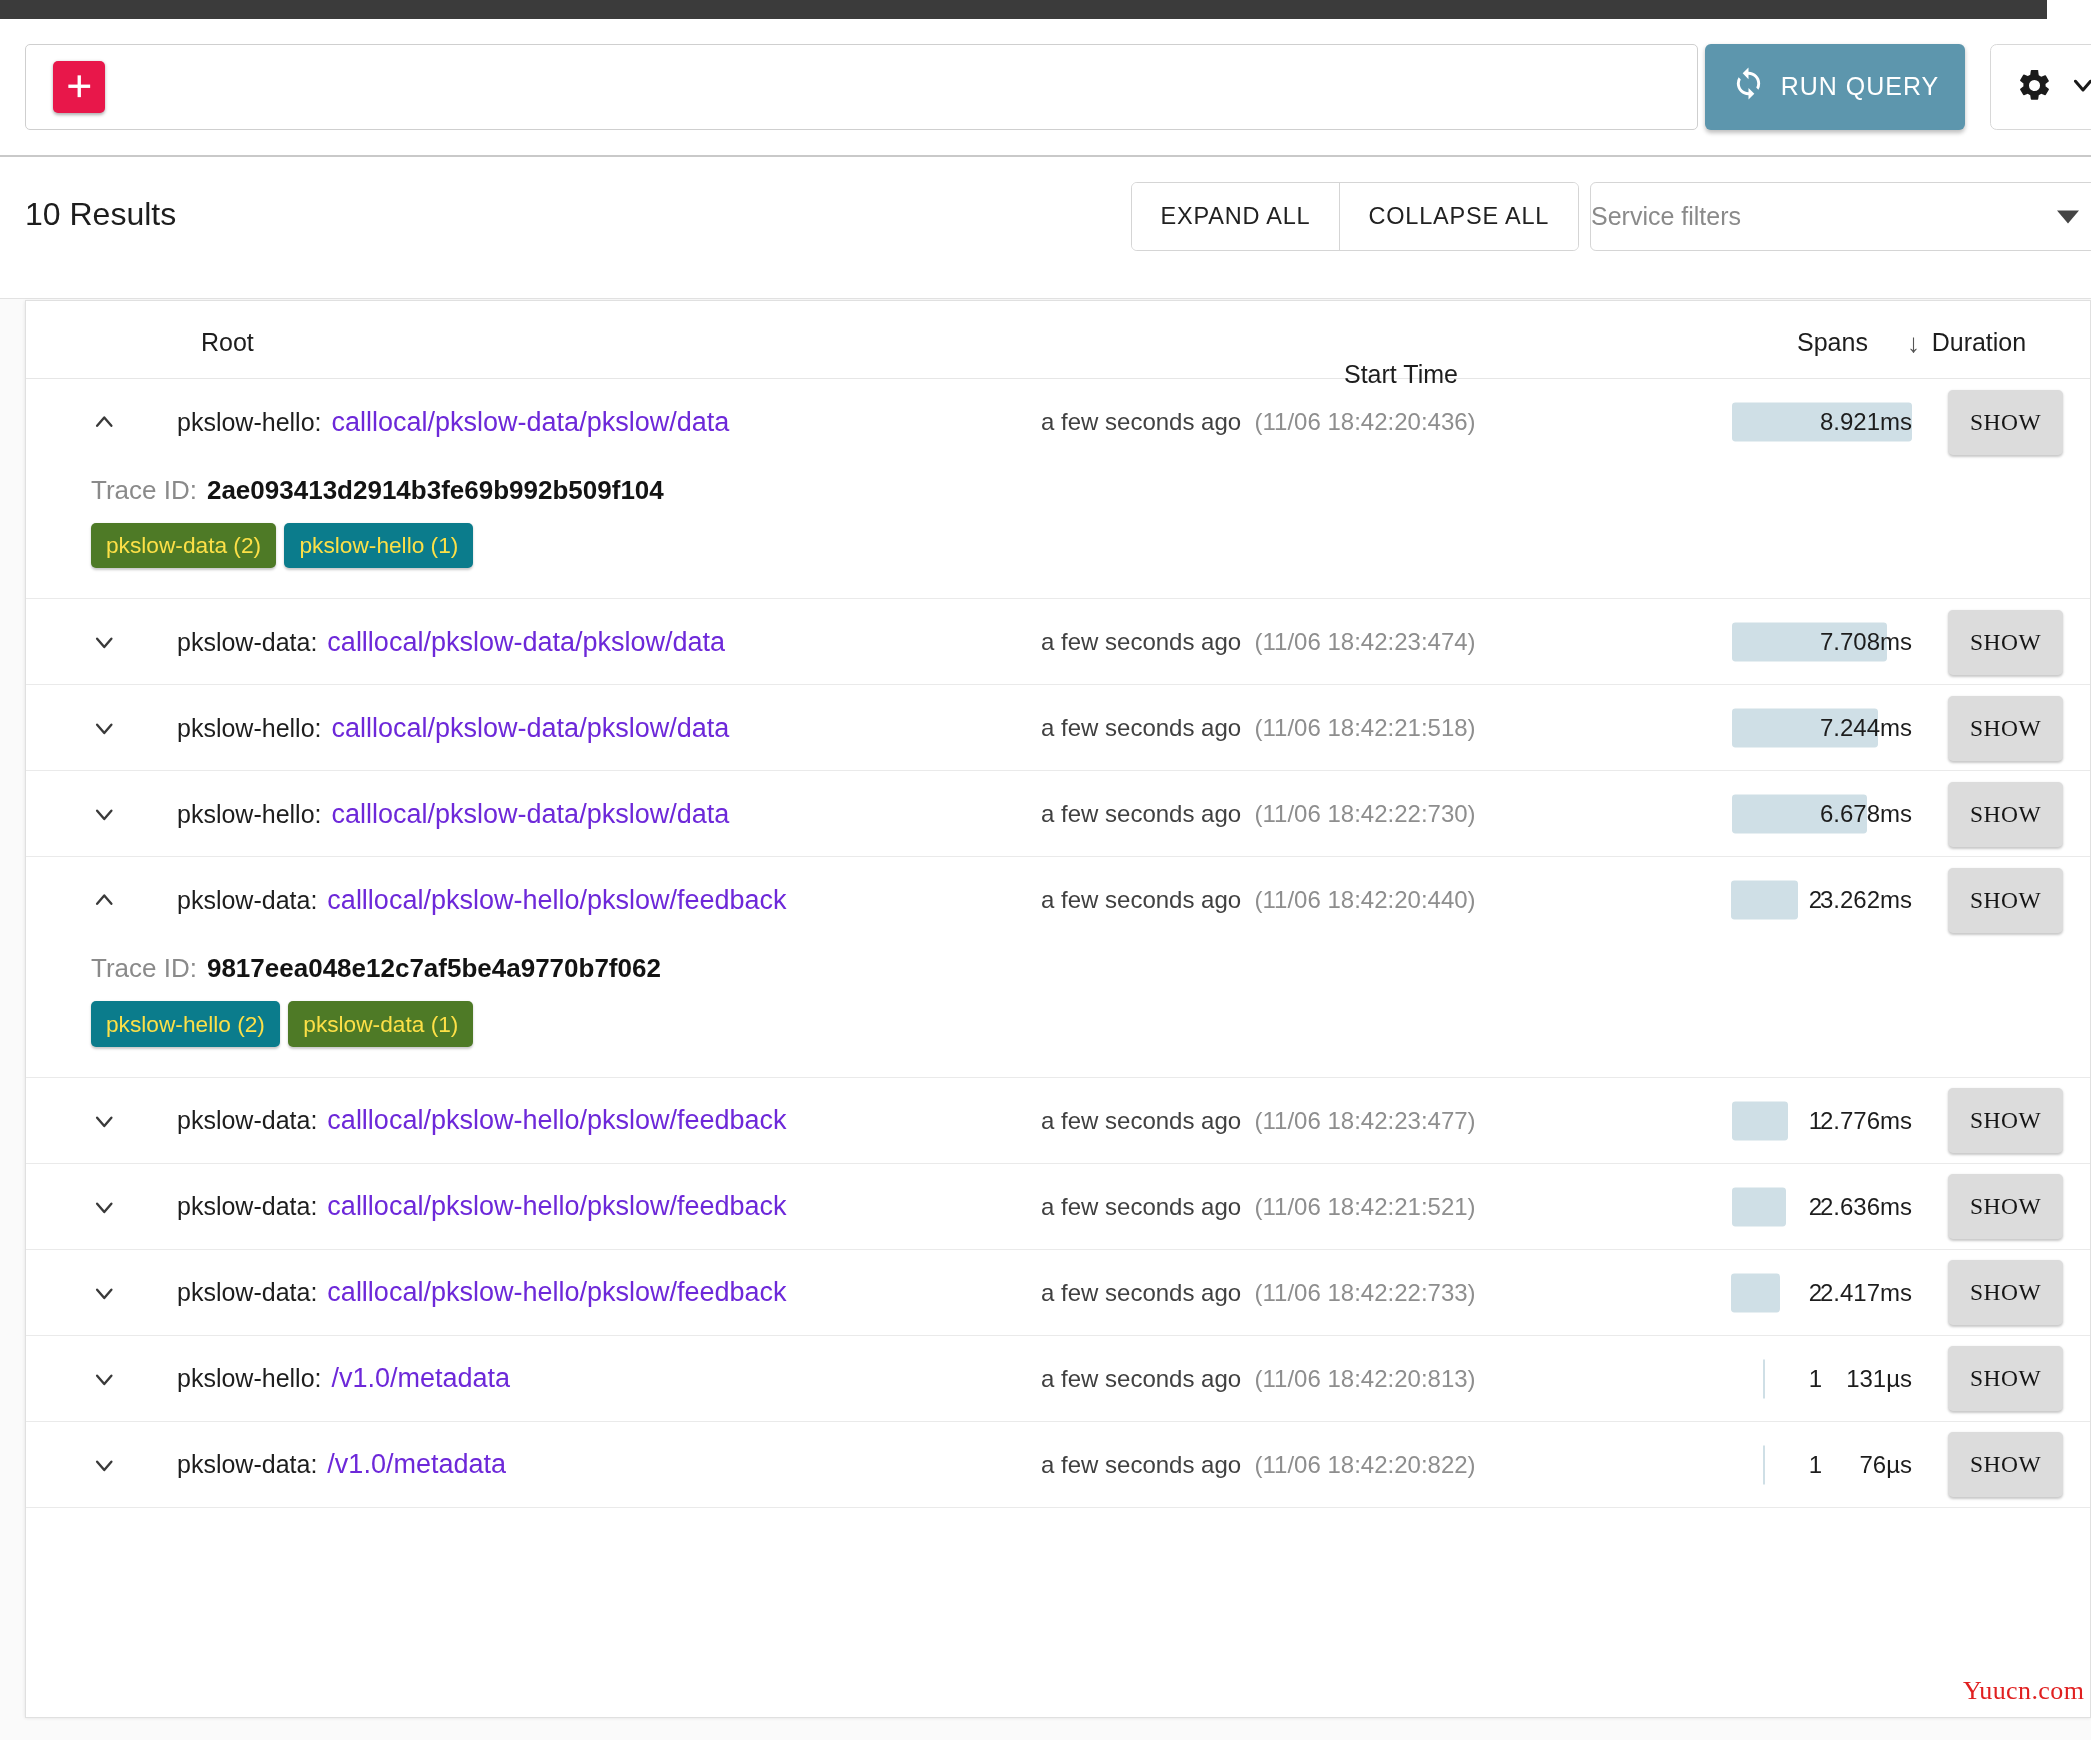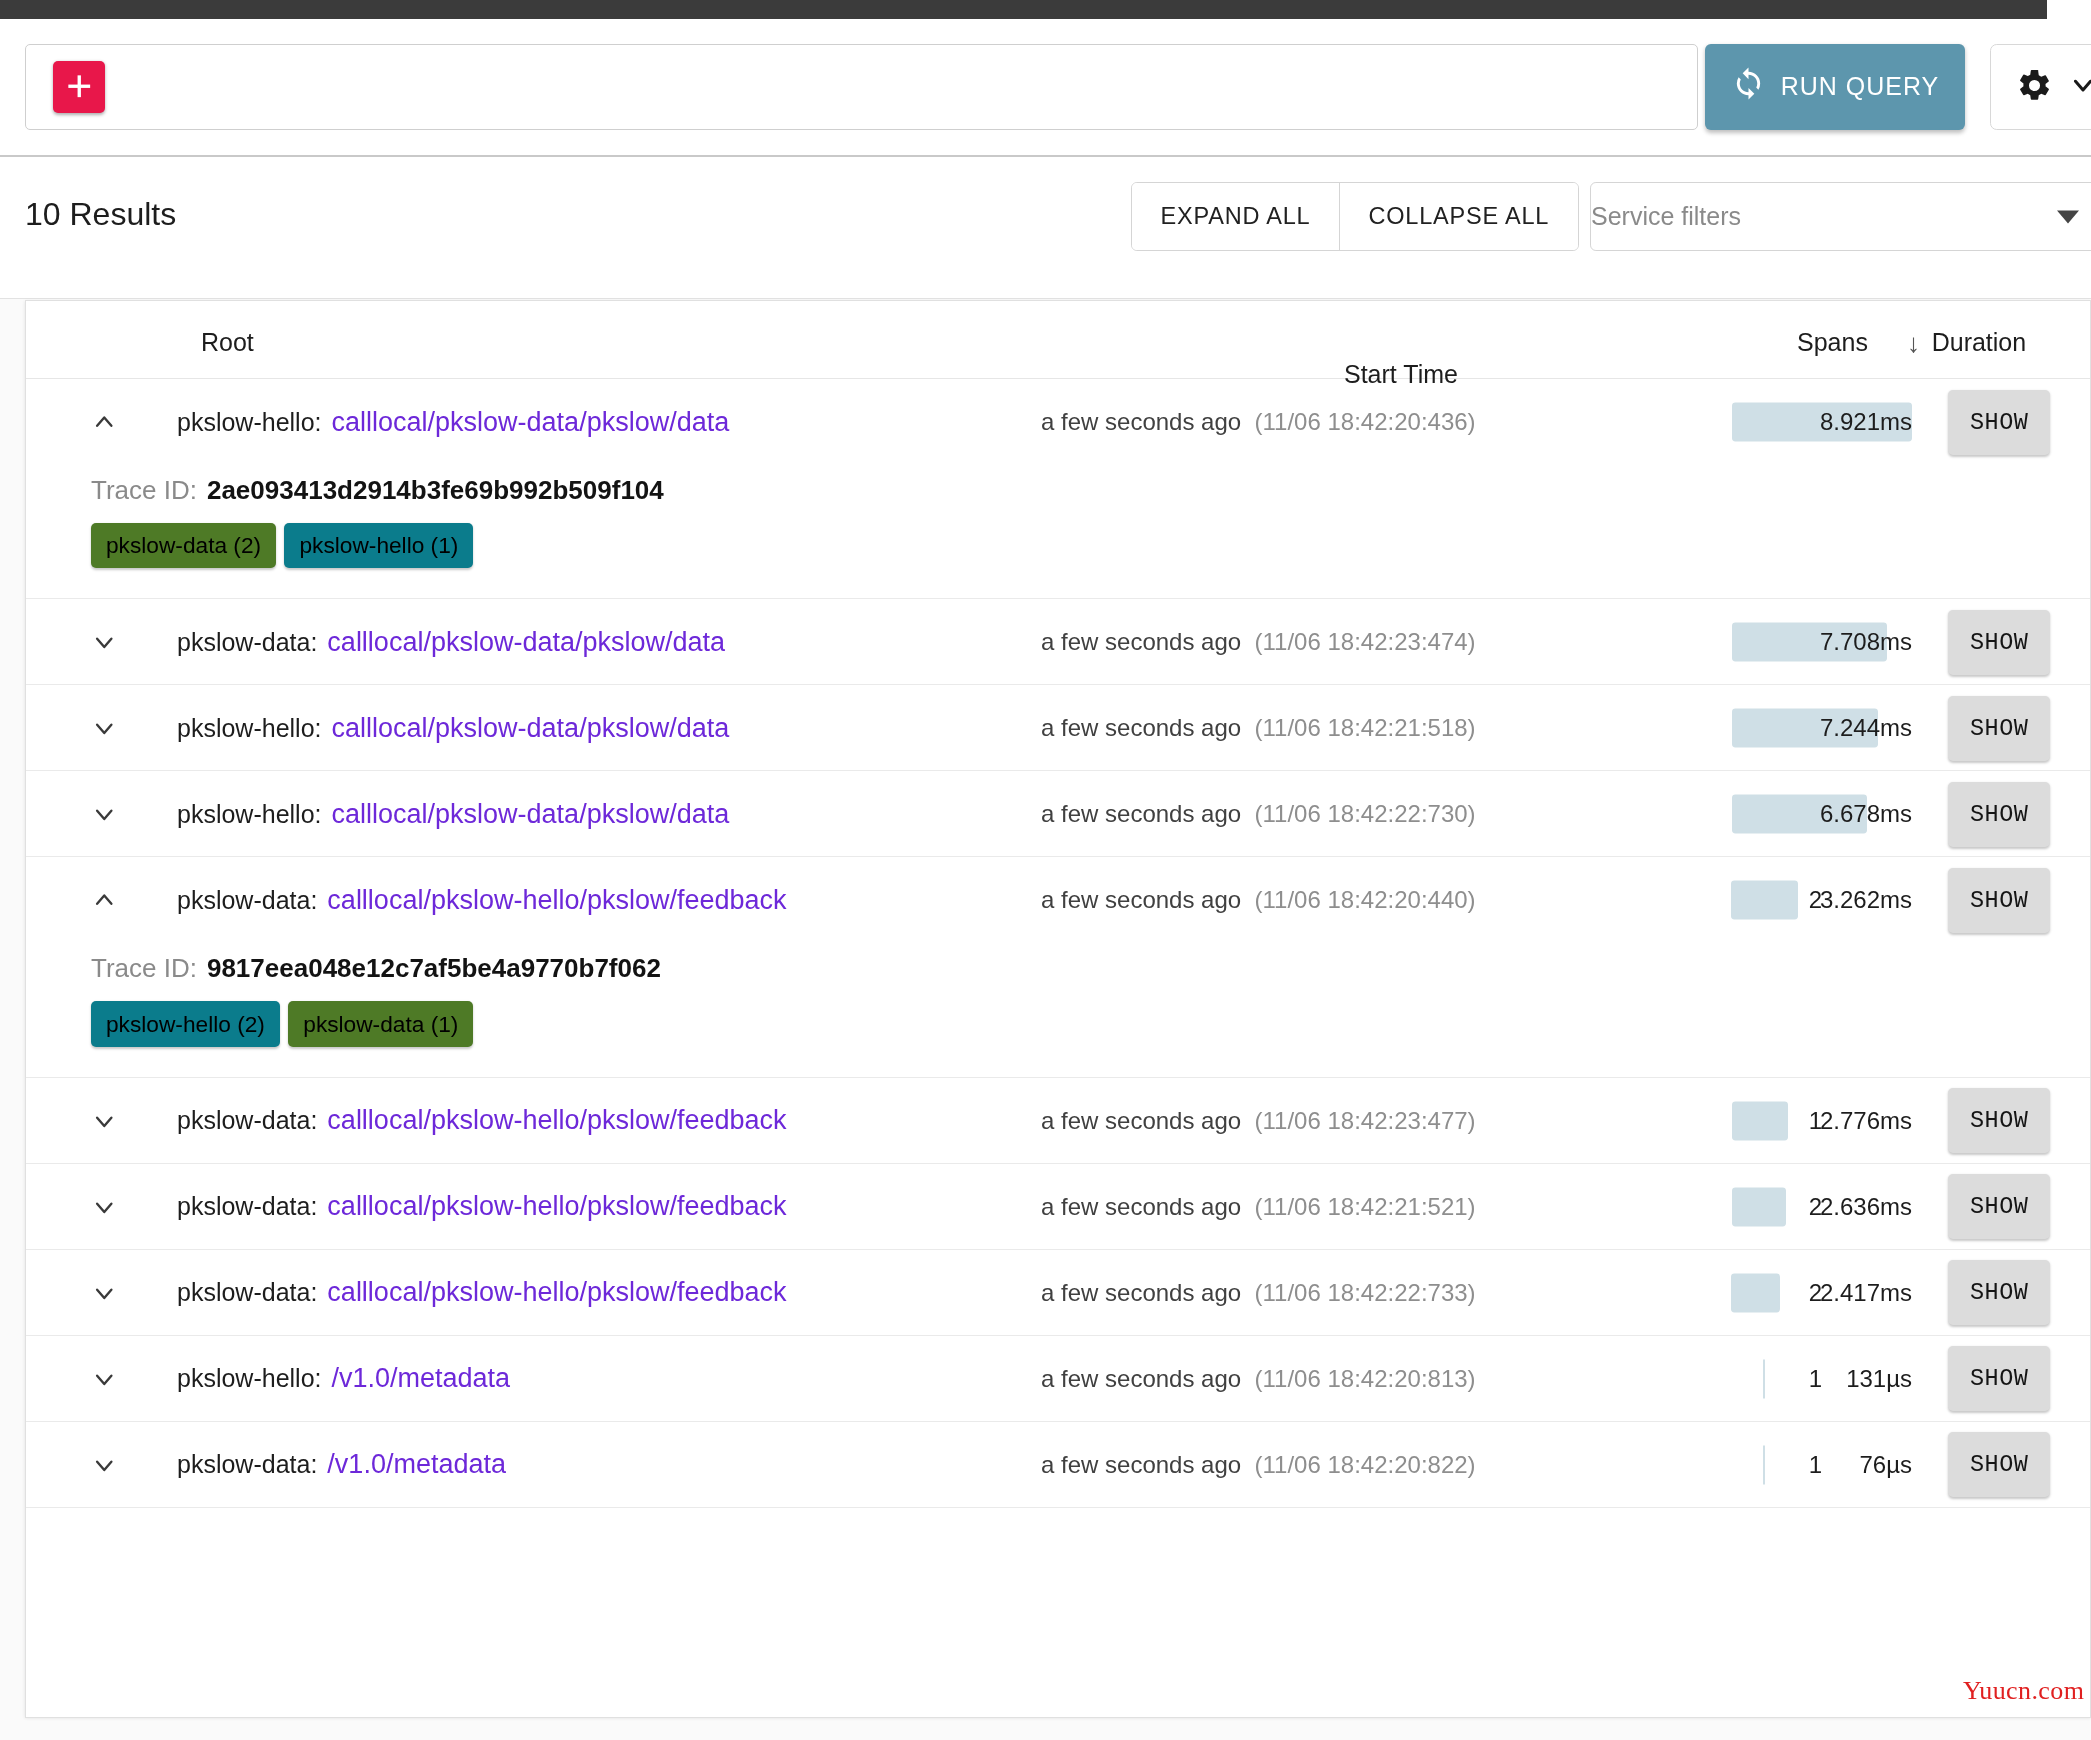--- a/index.html
+++ b/index.html
@@ -171,39 +171,39 @@
   .durtext {
     position: absolute; right: 0; top: 50%; transform: translateY(-50%);
     font-size: 24px; color: #1d1d1d; white-space: nowrap;
   }
   .showcell {
     position: absolute; left: 1922px; top: 0; height: 86px;
     display: flex; align-items: center;
   }
   .show-btn {
     background: #dcdcdc; border: none; border-radius: 5px;
-    font-family: Liberation Mono, monospace;
+    font-family: Liberation Serif, serif;
     font-size: 23.5px; color: #151515; letter-spacing: 0.5px;
     padding: 19px 22px; cursor: pointer;
     box-shadow: 0 1.7px 2.5px rgba(0,0,0,0.22);
   }
 
   
   .detail {
     position: relative; padding: 10px 0 30px 0;
     border-bottom: 1.7px solid #eaeaea;
   }
   .traceline {
     margin-left: 65px; display: flex; align-items: baseline; gap: 10px;
   }
   .trace-label { font-size: 26px; color: #8a8a8a; }
   .trace-id { font-size: 26px; color: #131313; font-weight: 600; }
   .badges { margin-left: 65px; margin-top: 17px; display: flex; gap: 8.4px; }
   .badge {
-    border-radius: 5px; color: #000000;
+    border-radius: 5px; color: #fde047;
     font-size: 22.7px; padding: 9.2px 15px;
     box-shadow: 0 1.7px 2.5px rgba(0,0,0,0.22);
     cursor: pointer;
   }
 
   
   .watermark {
     position: absolute; right: 6.7px; bottom: 34px;
     font-family: "Liberation Serif", serif;
     font-size: 26px; color: #e02020; letter-spacing: 0.4px;

